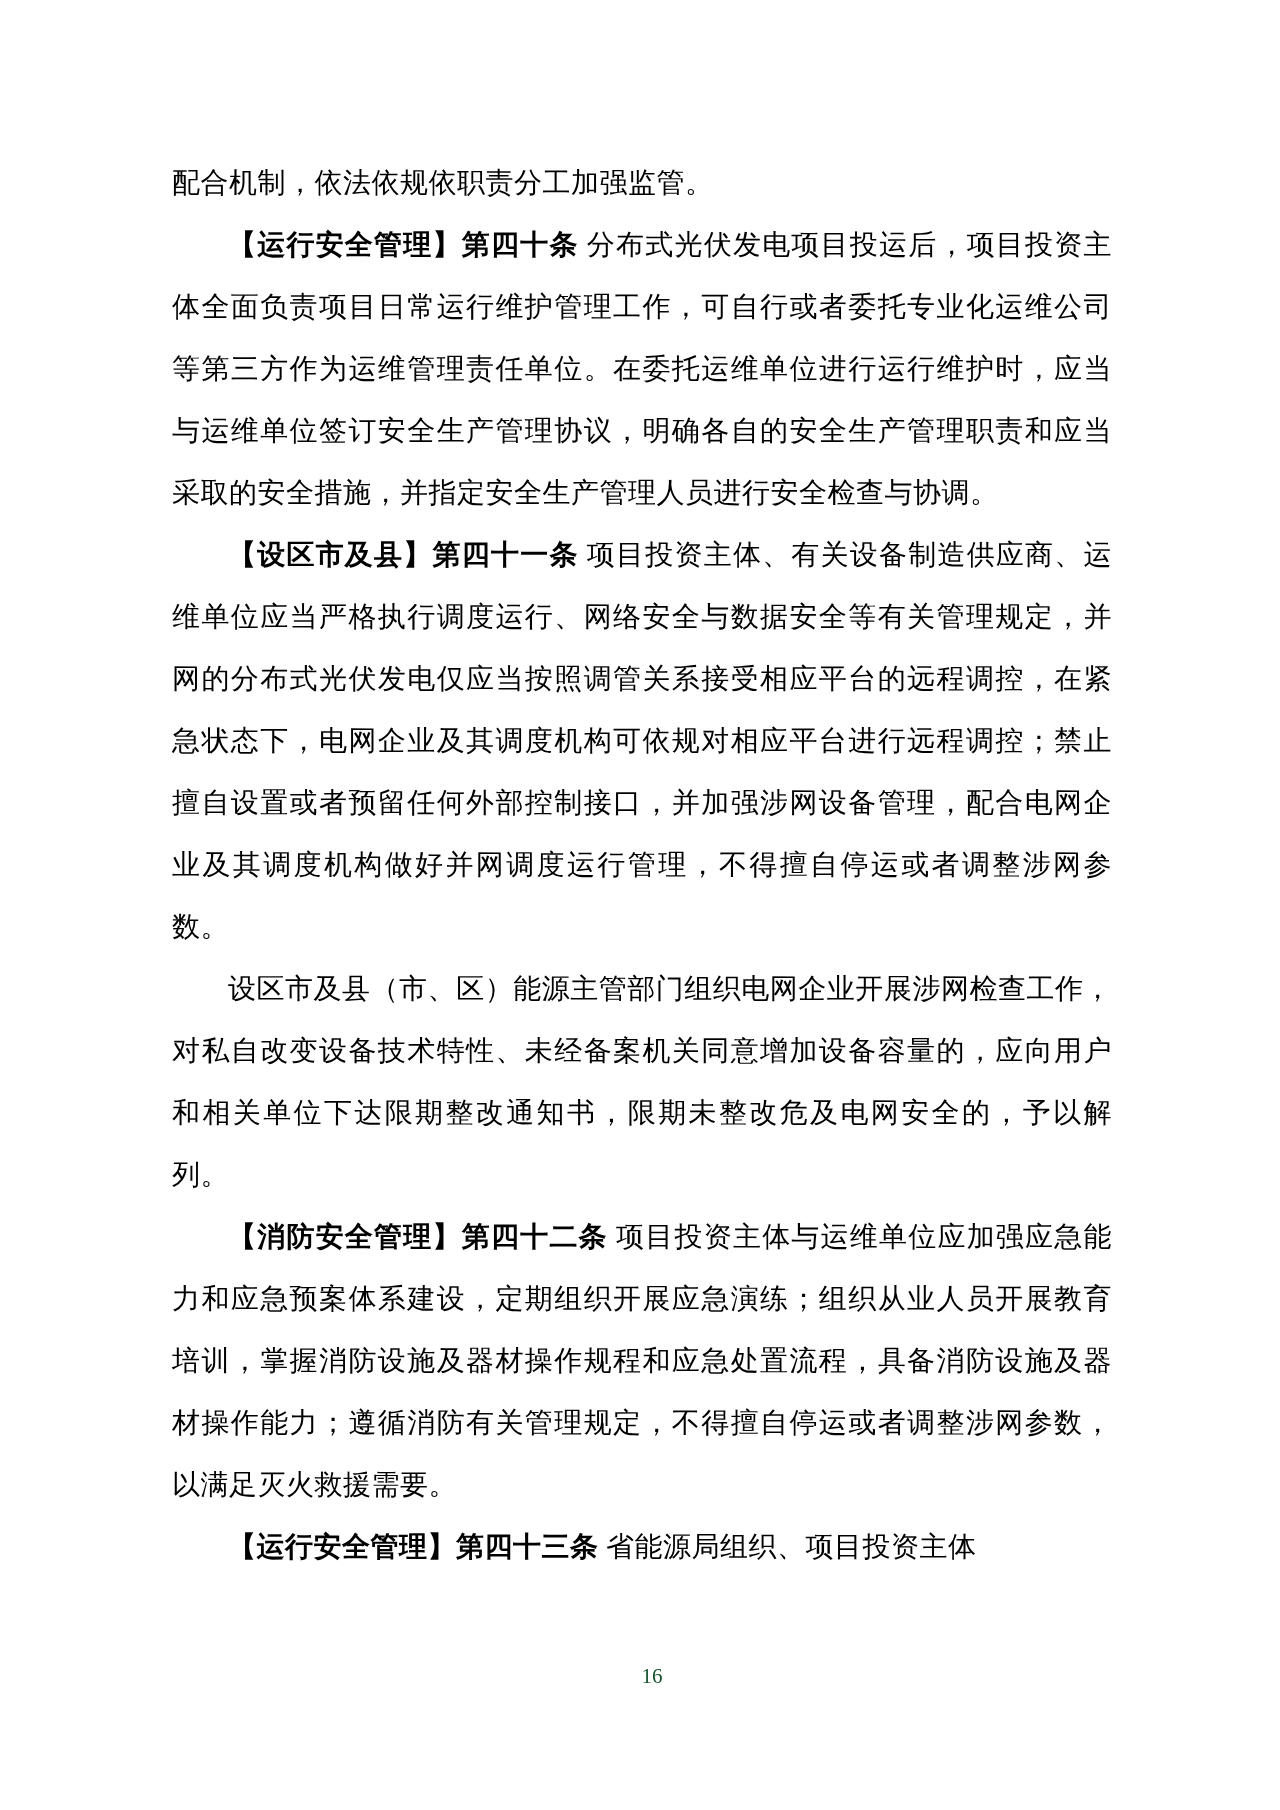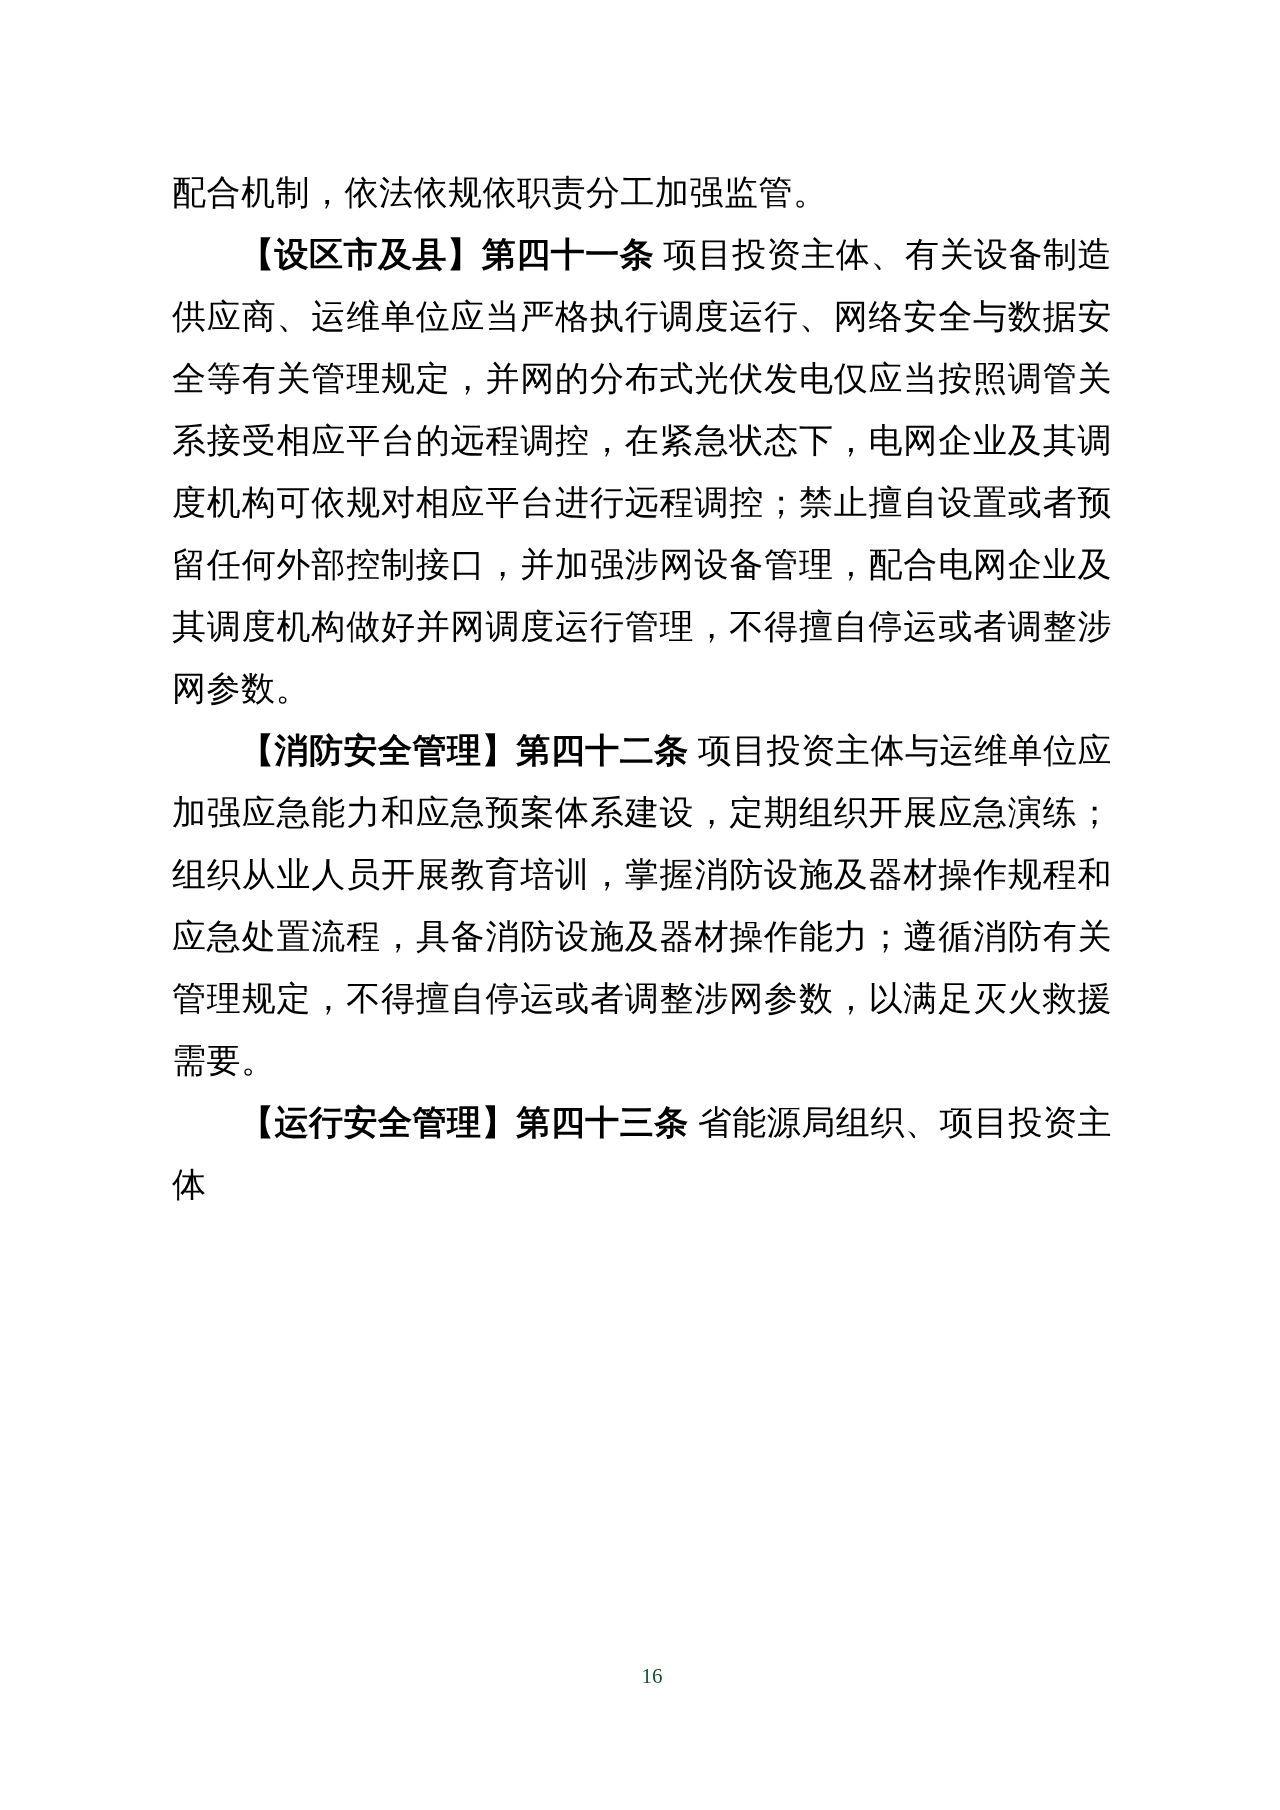--- a/index.html
+++ b/index.html
@@ -11,23 +11,23 @@
     width: 1280px;
     height: 1810px;
     background: #ffffff;
     color: #000000;
     font-family: "Liberation Serif", "DejaVu Serif", serif;
     overflow: hidden;
   }
   .doc-content {
     position: absolute;
     left: 172px;
-    top: 162px;
+    top: 152px;
     width: 940px;
-    font-size: 34px;
+    font-size: 28px;
     line-height: 62px;
     text-align: justify;
     letter-spacing: 0.5px;
   }
   .para {
     margin: 0;
     padding: 0;
     text-indent: 2em;
   }
   .para.no-indent {
@@ -47,23 +47,25 @@
     color: #14532d;
   }
 </style>
 </head>
 <body>
 
 <div class="doc-content">
 
   <p class="para no-indent"><span class="body-text">配合机制，依法依规依职责分工加强监管。</span></p>
 
+  <p class="para"><span class="article-head">【运行安全管理】第四十条</span><span class="body-text"> 分布式光伏发电项目投运后，项目投资主体全面负责项目日常运行维护管理工作，可自行或者委托专业化运维公司等第三方作为运维管理责任单位。在委托运维单位进行运行维护时，应当与运维单位签订安全生产管理协议，明确各自的安全生产管理职责和应当采取的安全措施，并指定安全生产管理人员进行安全检查与协调。</span></p>
 
   <p class="para"><span class="article-head">【设区市及县】第四十一条</span><span class="body-text"> 项目投资主体、有关设备制造供应商、运维单位应当严格执行调度运行、网络安全与数据安全等有关管理规定，并网的分布式光伏发电仅应当按照调管关系接受相应平台的远程调控，在紧急状态下，电网企业及其调度机构可依规对相应平台进行远程调控；禁止擅自设置或者预留任何外部控制接口，并加强涉网设备管理，配合电网企业及其调度机构做好并网调度运行管理，不得擅自停运或者调整涉网参数。</span></p>
 
+  <p class="para"><span class="body-text">设区市及县（市、区）能源主管部门组织电网企业开展涉网检查工作，对私自改变设备技术特性、未经备案机关同意增加设备容量的，应向用户和相关单位下达限期整改通知书，限期未整改危及电网安全的，予以解列。</span></p>
 
   <p class="para"><span class="article-head">【消防安全管理】第四十二条</span><span class="body-text"> 项目投资主体与运维单位应加强应急能力和应急预案体系建设，定期组织开展应急演练；组织从业人员开展教育培训，掌握消防设施及器材操作规程和应急处置流程，具备消防设施及器材操作能力；遵循消防有关管理规定，不得擅自停运或者调整涉网参数，以满足灭火救援需要。</span></p>
 
   <p class="para"><span class="article-head">【运行安全管理】第四十三条</span><span class="body-text"> 省能源局组织、项目投资主体</span></p>
 
 </div>
 
 <div class="page-number">16</div>
 
 </body></html>

